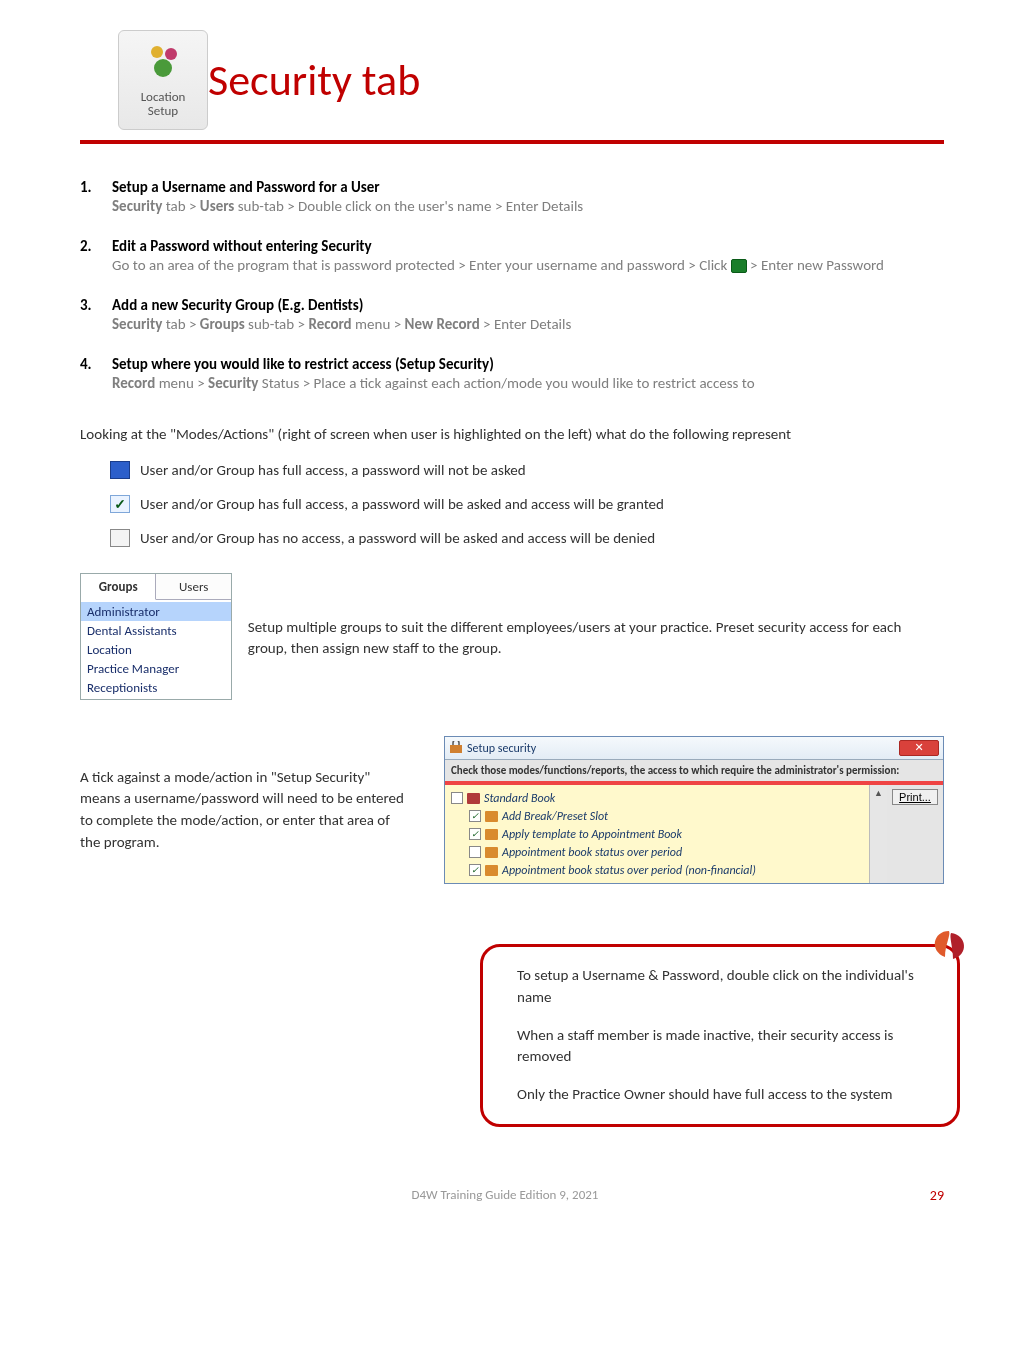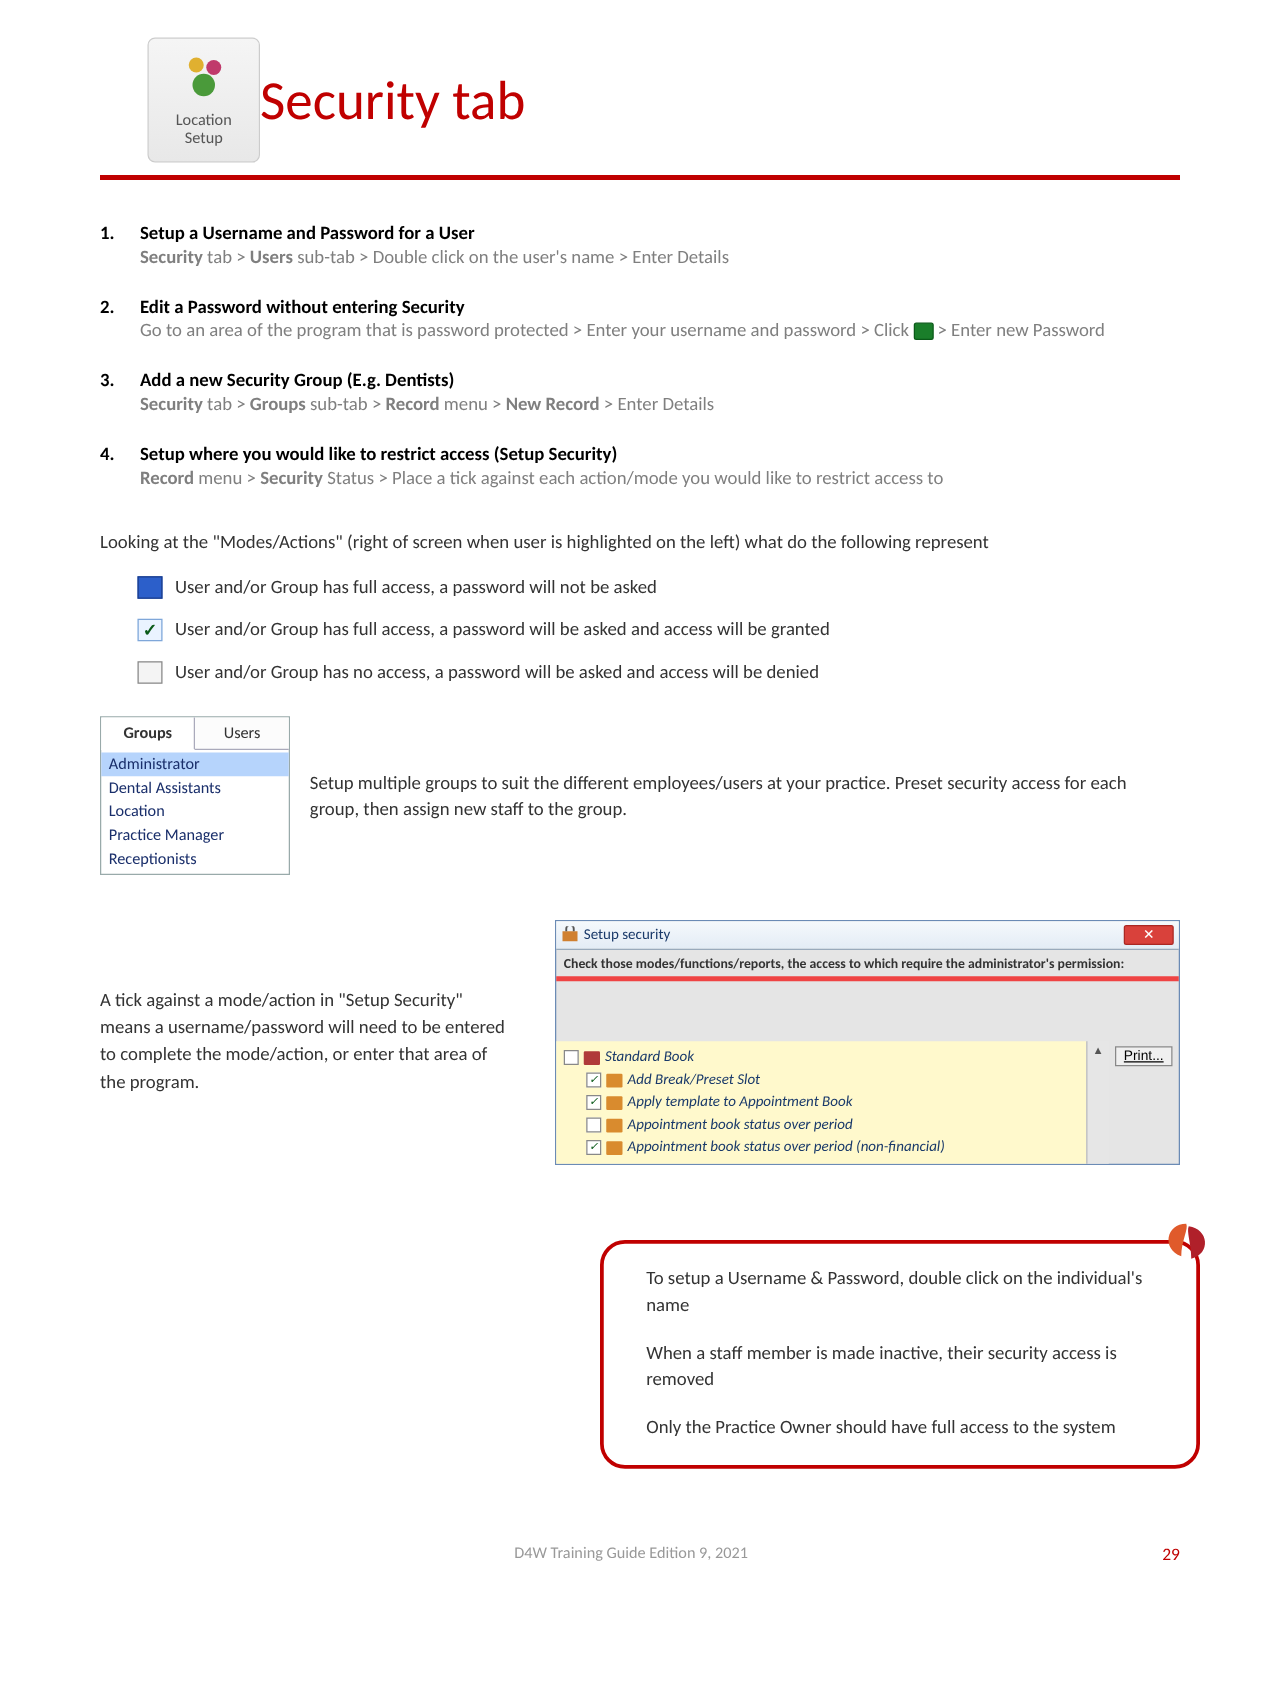--- a/index.html
+++ b/index.html
@@ -33,21 +33,21 @@
   .grp-item { padding: 2px 6px; color: #1a2f6b; font-size: 13px; }
   .grp-item.sel { background: #b6d4fc; }
   .side-text { font-size: 15px; line-height: 1.4; padding-top: 44px; }
   .three-col { display: flex; gap: 34px; align-items: center; margin-top: 36px; }
   .left-text { width: 330px; font-size: 15px; line-height: 1.45; }
   .setup-window { flex: 1; border: 1px solid #6b8bb5; background: #e5e5e5; font-size: 11px; }
   .sw-title { display: flex; align-items: center; justify-content: space-between; background: linear-gradient(#f5f9fc,#e3ecf5); border-bottom: 1px solid #9ab; padding: 3px 4px; }
   .sw-title-left { display: flex; align-items: center; gap: 4px; color: #1a3a6a; font-size: 12px; }
   .close-btn { width: 40px; height: 16px; background: #d9413b; border-radius: 2px; color: #fff; text-align: center; font-size: 11px; line-height: 14px; border: 1px solid #aa2823; }
   .sw-sub { padding: 4px 6px; font-weight: 700; font-size: 11px; border-bottom: 4px solid #ef4444; }
-  .sw-body { display: flex; margin-top: 48px; }
+  .sw-body { display: flex; }
   .sw-tree { flex: 1; background: #fff9cc; padding: 4px 6px; font-style: italic; color: #1a3a6a; font-size: 12px; line-height: 1.5; }
   .sw-scroll { width: 18px; background: #e6e6e6; border-left: 1px solid #bbb; display: flex; flex-direction: column; align-items: center; justify-content: flex-start; padding: 2px 0; }
   .sw-side { width: 56px; display: flex; align-items: flex-start; justify-content: center; padding: 4px; }
   .print-btn { border: 1px solid #888; background: #f0f0f0; padding: 1px 6px; font-size: 11px; text-decoration: underline; }
   .tree-row { display: flex; align-items: center; gap: 4px; }
   .tree-indent { width: 14px; }
   .tree-chk { width: 12px; height: 12px; border: 1px solid #888; background: #fff; display: inline-flex; align-items: center; justify-content: center; font-size: 9px; color: #0a5a18; }
   .tree-icon { width: 13px; height: 11px; background: #d98b2e; border-radius: 1px; display: inline-block; }
   .callout { position: relative; margin-top: 60px; margin-left: 400px; width: 480px; border: 3px solid #C00000; border-radius: 20px; padding: 18px 34px; font-size: 15px; line-height: 1.45; background: #fff; }
   .callout p { margin-bottom: 16px; }

